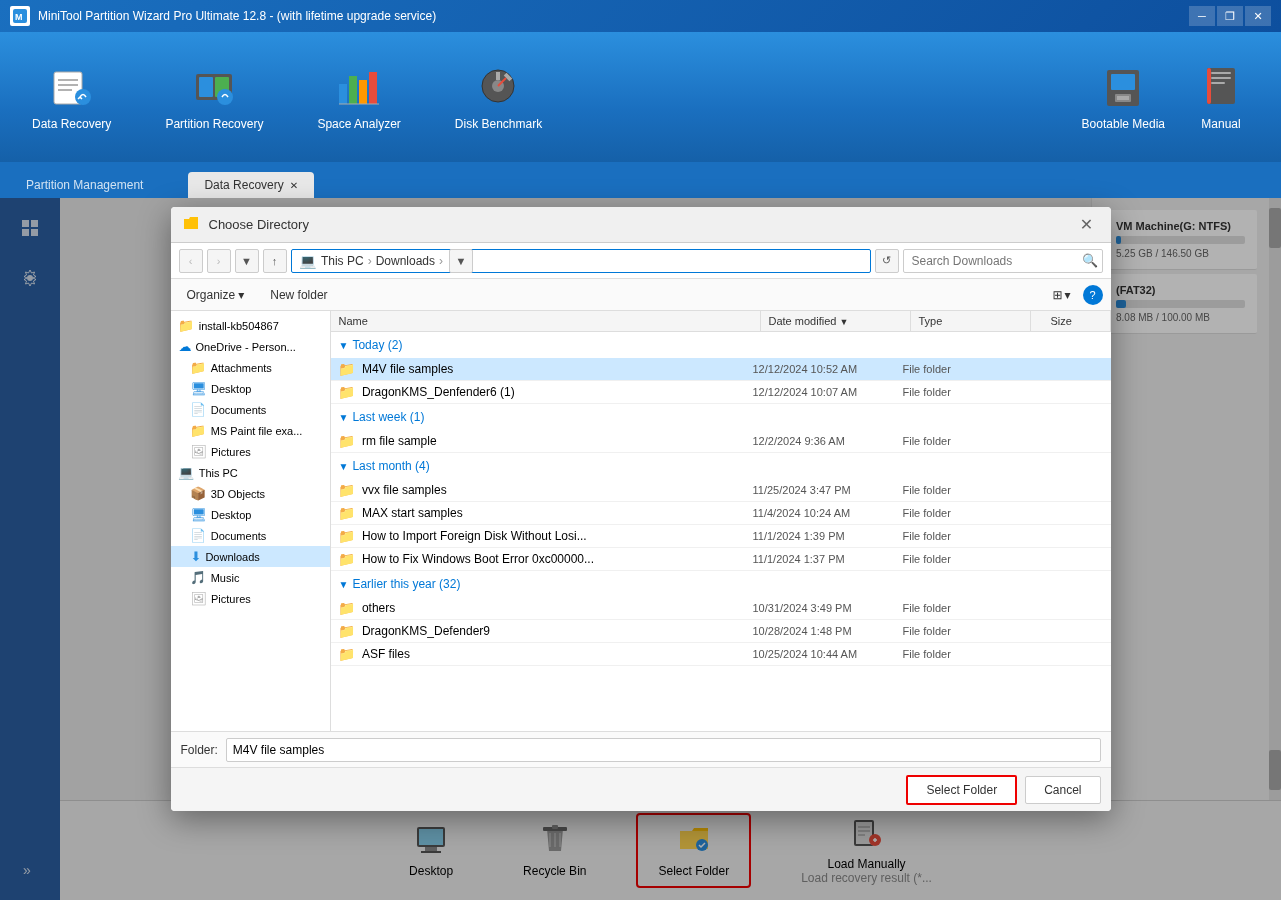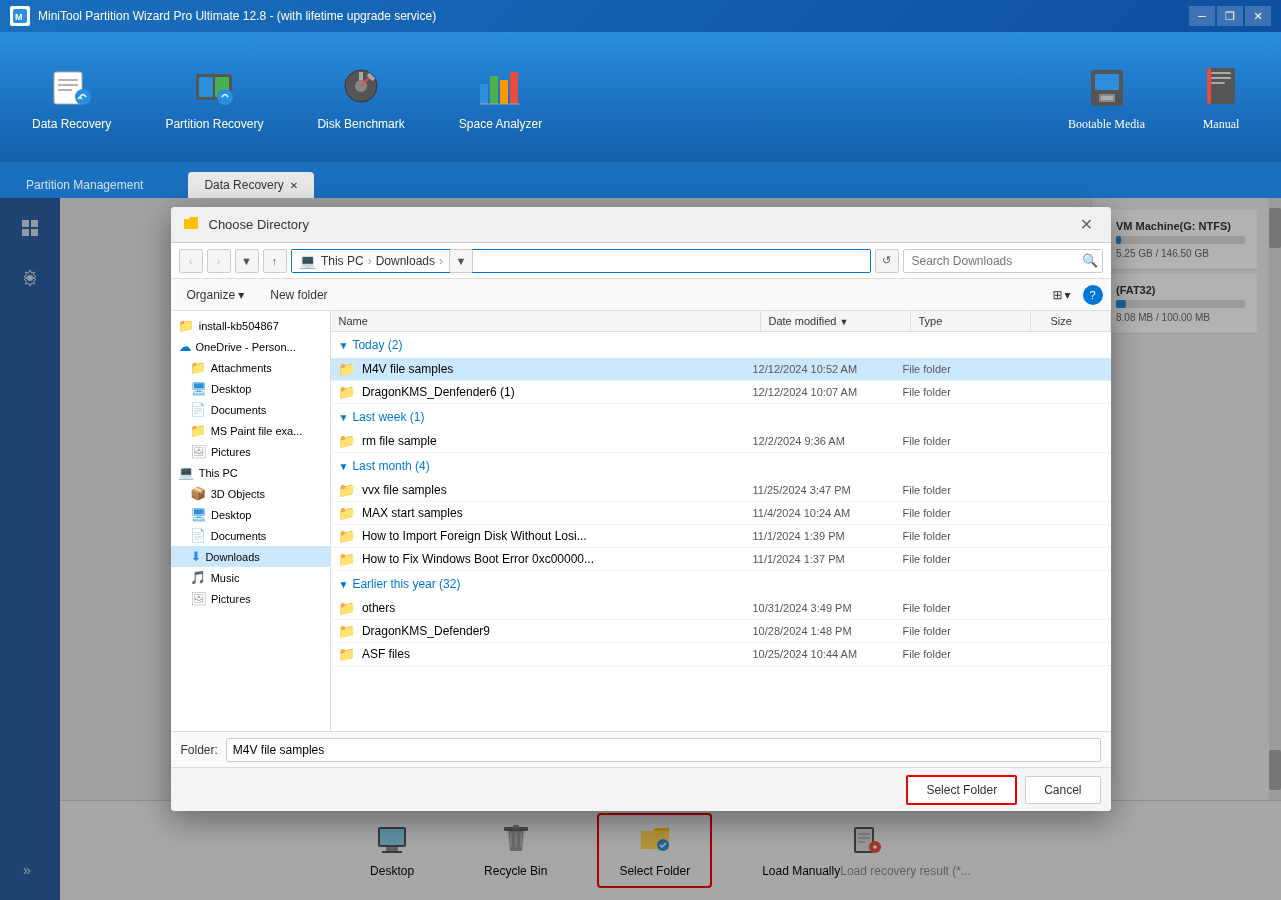--- a/index.html
+++ b/index.html
@@ -33,21 +33,21 @@
       flex-direction: column;
       align-items: center;
       color: white;
       cursor: pointer;
       padding: 8px 12px;
       border-radius: 4px;
       min-width: 80px;
     }
     .toolbar-icon { width: 50px; height: 50px; margin-bottom: 6px; display: flex; align-items: center; justify-content: center; }
     .toolbar-label { font-size: 12px; text-align: center; line-height: 1.3; }
-    .toolbar-right { margin-left: auto; display: flex; gap: 24px; font-family: Liberation Serif, serif; }
+    .toolbar-right { margin-left: auto; display: flex; gap: 4px; }
 
     
     .tabs-bar {
       background: #1a6fbf;
       height: 36px;
       display: flex;
       align-items: flex-end;
       padding: 0 10px;
       gap: 29px;
     }
@@ -483,41 +483,41 @@
         <circle cx="33" cy="33" r="8" fill="#2b8fde"></circle>
         <path d="M30 33 Q33 28 36 33" fill="none" stroke="white" stroke-width="1.5"></path>
       </svg>
     </div>
     <span class="toolbar-label">Partition Recovery</span>
   </div>
 
   <div class="toolbar-item">
     <div class="toolbar-icon">
       <svg width="44" height="44" viewBox="0 0 44 44">
+        <rect x="2" y="20" width="8" height="20" fill="#2b8fde"></rect>
+        <rect x="12" y="12" width="8" height="28" fill="#4caf50"></rect>
+        <rect x="22" y="16" width="8" height="24" fill="#ff9800"></rect>
+        <rect x="32" y="8" width="8" height="32" fill="#e74c3c"></rect>
+        <line x1="2" y1="40" x2="42" y2="40" stroke="#aaa" stroke-width="1"></line>
+      </svg>
+    </div>
+    <span class="toolbar-label">Space Analyzer</span>
+  </div>
+
+  <div class="toolbar-item">
+    <div class="toolbar-icon">
+      <svg width="44" height="44" viewBox="0 0 44 44">
         <circle cx="22" cy="22" r="16" fill="#555" stroke="#333" stroke-width="1"></circle>
         <circle cx="22" cy="22" r="6" fill="#888"></circle>
         <rect x="20" y="8" width="4" height="8" fill="#aaa"></rect>
         <rect x="28" y="11" width="8" height="4" fill="#aaa" transform="rotate(45 32 13)"></rect>
         <path d="M22 22 L30 14" stroke="#e74c3c" stroke-width="2"></path>
       </svg>
     </div>
     <span class="toolbar-label">Disk Benchmark</span>
-  </div>
-
-  <div class="toolbar-item">
-    <div class="toolbar-icon">
-      <svg width="44" height="44" viewBox="0 0 44 44">
-        <rect x="2" y="20" width="8" height="20" fill="#2b8fde"></rect>
-        <rect x="12" y="12" width="8" height="28" fill="#4caf50"></rect>
-        <rect x="22" y="16" width="8" height="24" fill="#ff9800"></rect>
-        <rect x="32" y="8" width="8" height="32" fill="#e74c3c"></rect>
-        <line x1="2" y1="40" x2="42" y2="40" stroke="#aaa" stroke-width="1"></line>
-      </svg>
-    </div>
-    <span class="toolbar-label">Space Analyzer</span>
   </div>
   <div class="toolbar-right">
     <div class="toolbar-item">
       <div class="toolbar-icon">
         <svg width="44" height="44" viewBox="0 0 44 44">
           <rect x="6" y="6" width="32" height="36" rx="2" fill="#555"></rect>
           <rect x="10" y="10" width="24" height="16" rx="1" fill="#2b8fde"></rect>
           <rect x="14" y="30" width="16" height="8" rx="1" fill="#888"></rect>
           <rect x="16" y="32" width="12" height="4" fill="#aaa"></rect>
         </svg>
@@ -870,21 +870,21 @@
         <svg width="32" height="32" viewBox="0 0 32 32">
           <rect x="3" y="4" width="20" height="26" rx="2" fill="#555"></rect>
           <rect x="5" y="6" width="16" height="22" fill="#fff" opacity="0.8"></rect>
           <line x1="7" y1="11" x2="19" y2="11" stroke="#aaa" stroke-width="1.5"></line>
           <line x1="7" y1="15" x2="19" y2="15" stroke="#aaa" stroke-width="1.5"></line>
           <line x1="7" y1="19" x2="14" y2="19" stroke="#aaa" stroke-width="1.5"></line>
           <circle cx="24" cy="24" r="6" fill="#e74c3c"></circle>
           <path d="M22 24 L26 24 M24 22 L24 26" fill="none" stroke="white" stroke-width="1.5"></path>
         </svg>
       </div>
-      <div style="display:flex;flex-direction:row;align-items:center;">
+      <div style="display:flex;flex-direction:column;align-items:center;">
         <span style="font-size:12px; font-weight:500;">Load Manually</span>
         <span style="font-size:12px; color:#888;">Load recovery result (*...</span>
       </div>
     </div>
   </div>
 
   <div style="position:absolute; right:0; top:0; bottom:100px; width:190px; background:#f0f0f0; border-left:1px solid #ddd; overflow:hidden; z-index:0;">
     <div style="position:absolute;right:0;top:0;bottom:0;width:12px;background:#e0e0e0;">
       <div style="position:absolute;top:10px;right:0;width:12px;height:40px;background:#aaa;border-radius:2px;"></div>
       <div style="position:absolute;bottom:10px;right:0;width:12px;height:40px;background:#aaa;border-radius:2px;"></div>

